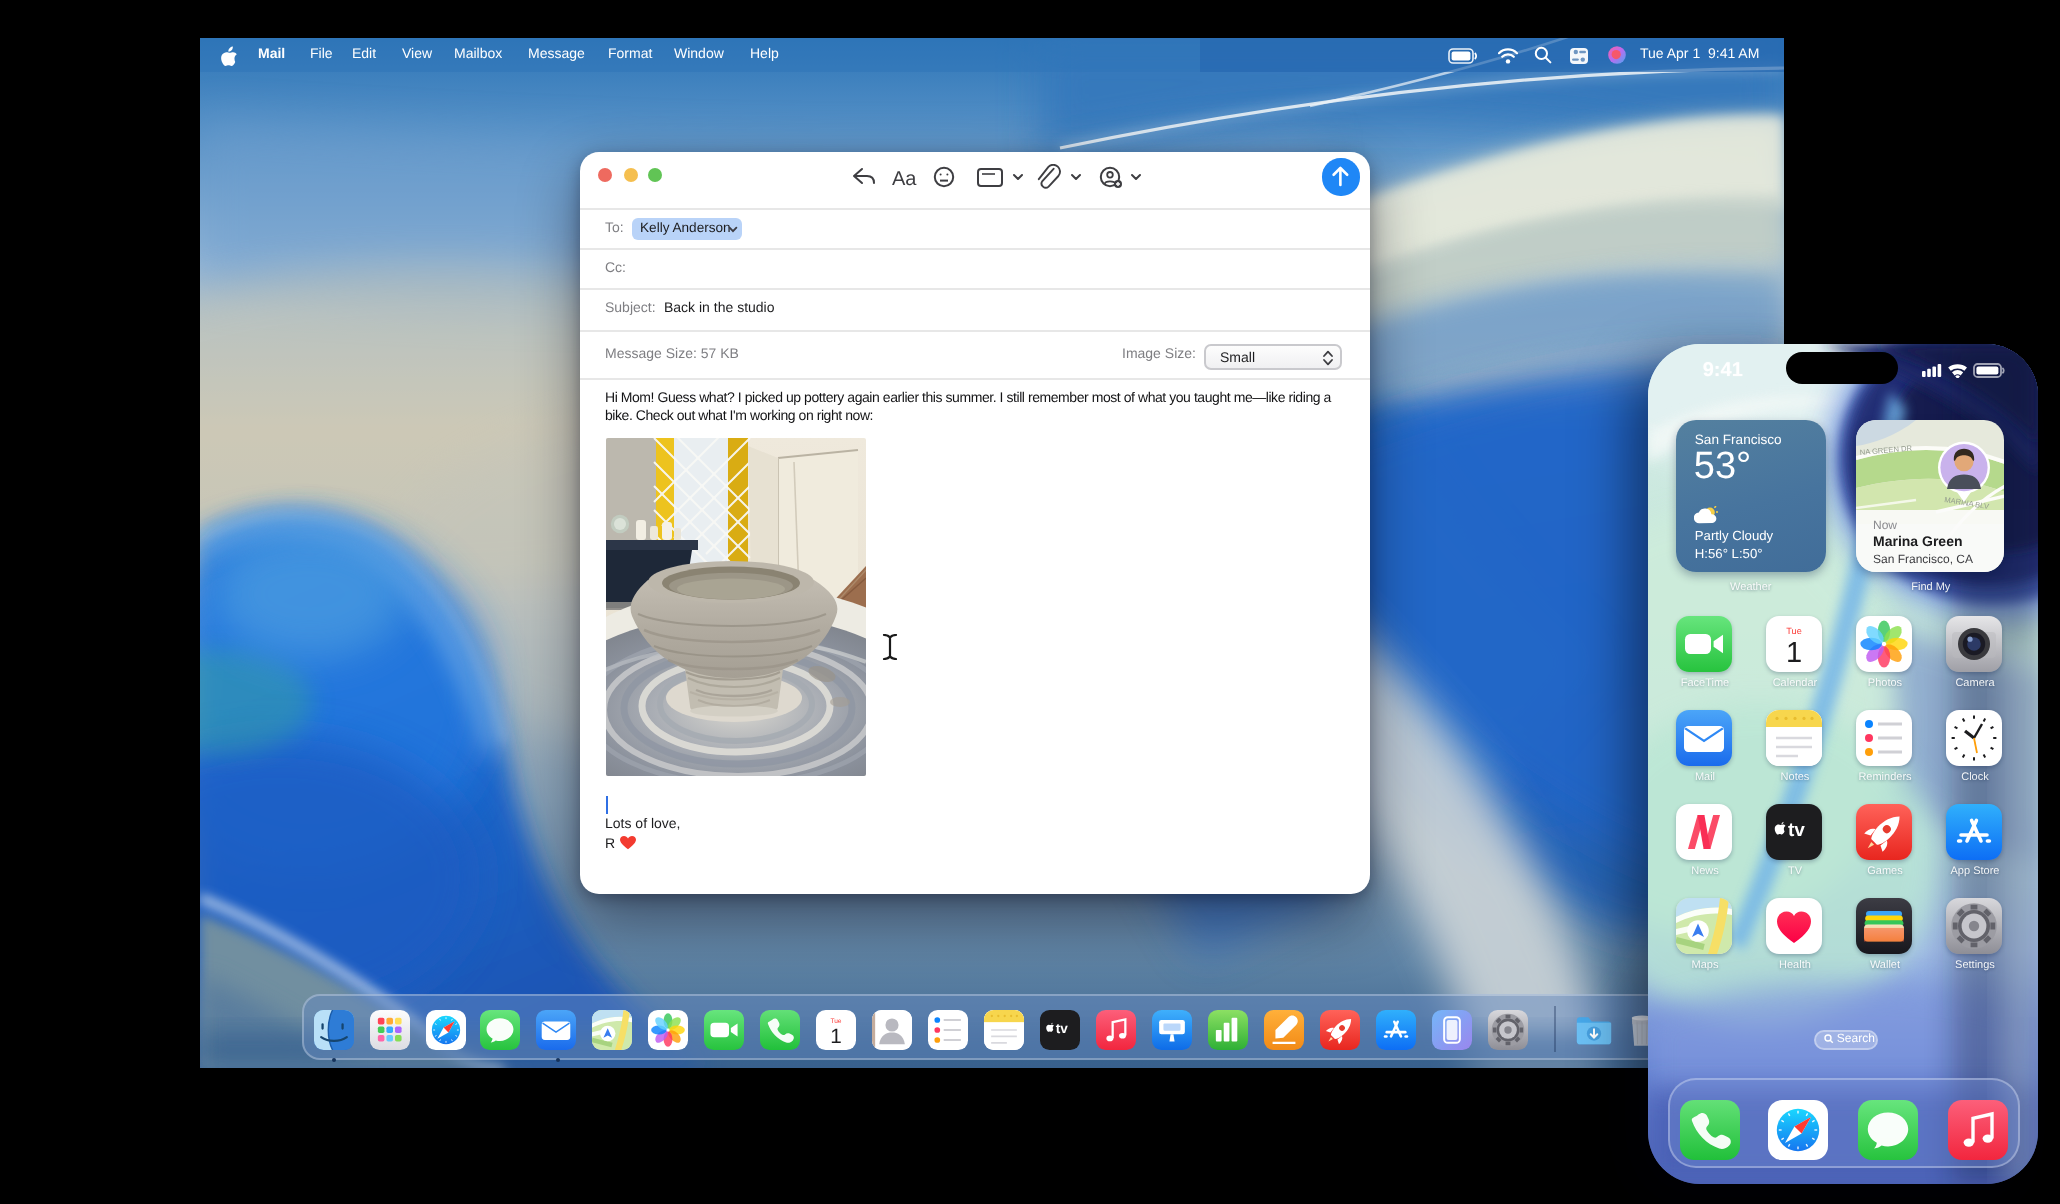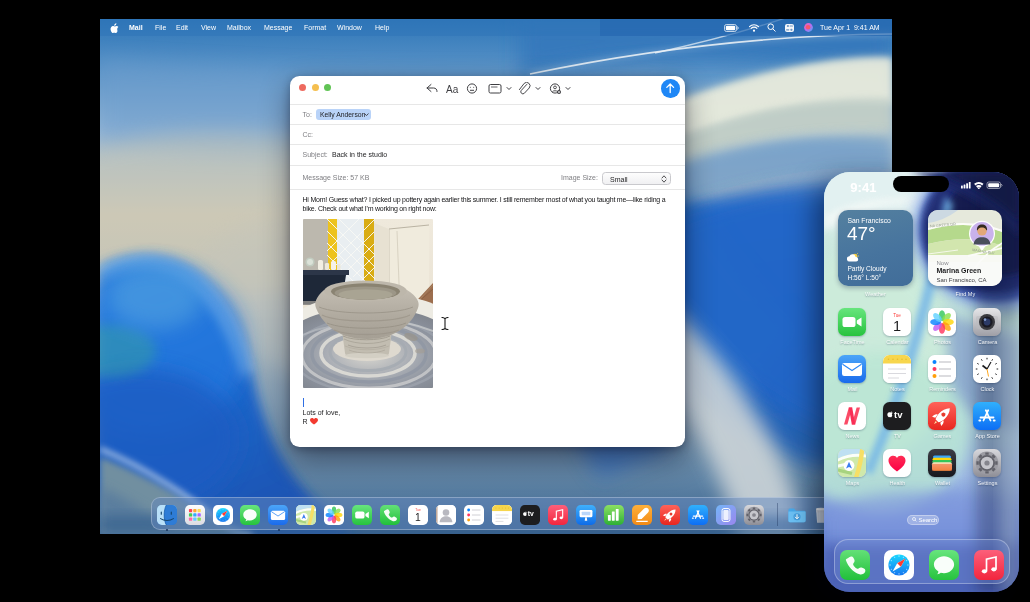--- a/index.html
+++ b/index.html
@@ -536,38 +536,38 @@
 
       <path d="M121,24 C103,110 78,210 40,298 L48,303 C88,218 112,118 129,32 Z" fill="#6fb2e8" opacity="0.8" filter="url(#pblur3)"></path>
 
       <path d="M0,335 C60,315 130,315 195,335 L195,420.5 L0,420.5 Z" fill="#8099de" opacity="0.7" filter="url(#pblur)"></path>
       <rect x="0" y="372" width="195" height="48.5" fill="#3d53ac" opacity="0.75" filter="url(#pblur)"></rect>
 
       <rect x="152" y="0" width="43" height="420.5" fill="#0a1234" opacity="0.32" filter="url(#pblur)"></rect>
       <rect x="177" y="150" width="18" height="270.5" fill="#d8ecf8" opacity="0.3" filter="url(#pblur)"></rect>
     </svg>
 
-    <div class="abs" style="left:22px;top:8.5px;width:30px;text-align:right;color:#fff;font-size:13px;font-weight:bold;text-shadow:0 0 1px rgba(255,255,255,0.4)">9:41</div>
+    <div class="abs" style="left:22px;top:8.5px;width:30px;text-align:center;color:#fff;font-size:10px;font-weight:bold;text-shadow:0 0 1px rgba(255,255,255,0.4)">9:41</div>
     <div class="abs" style="left:69px;top:4.5px;width:55.5px;height:16px;border-radius:8px;background:#000"></div>
     <svg class="abs" style="left:137px;top:9.5px" width="42" height="8" viewBox="0 0 42 8" fill="#fff">
       <rect x="0" y="4.5" width="1.8" height="3" rx="0.5"></rect>
         <rect x="2.6" y="3.4" width="1.8" height="4.1" rx="0.5"></rect>
         <rect x="5.2" y="2.2" width="1.8" height="5.3" rx="0.5"></rect>
         <rect x="7.8" y="1" width="1.8" height="6.5" rx="0.5"></rect>
       <path d="M13.1,2.8 a7.6,7.6 0 0 1 9.4,0 l-1.3,1.6 a5.6,5.6 0 0 0 -6.8,0 Z"></path>
       <path d="M15,5.1 a4.6,4.6 0 0 1 5.6,0 l-1.3,1.6 a2.6,2.6 0 0 0 -3,0 Z"></path>
       <path d="M16.6,7.1 a1.8,1.8 0 0 1 2.4,0 l-1.2,1.5 Z"></path>
       <rect x="26" y="1" width="13.5" height="6.5" rx="1.8" fill="none" stroke="#fff" stroke-opacity="0.6" stroke-width="0.9"></rect>
       <rect x="27.2" y="2.2" width="11" height="4.1" rx="1" fill="#fff"></rect>
       <path d="M40.2,3 a1.6,1.6 0 0 1 0,2.6" stroke="#fff" stroke-opacity="0.6" stroke-width="0.9" fill="none"></path>
     </svg>
 
     <div class="abs" style="left:14px;top:38.5px;width:74.5px;height:76px;border-radius:10px;background:linear-gradient(165deg,#54809f,#47749e 55%,#416d99);box-shadow:0 2px 5px rgba(0,20,60,0.3)">
       <div class="abs" style="left:9px;top:7px;color:#fff;font-size:6.8px;">San Francisco</div>
-      <div class="abs" style="left:8.5px;top:13px;color:#fff;font-size:19px;font-weight:300">47°</div>
+      <div class="abs" style="left:8.5px;top:13px;color:#fff;font-size:19px;font-weight:300">53°</div>
       <svg class="abs" style="left:9px;top:43px" width="12" height="9" viewBox="0 0 12 9">
           <circle cx="8" cy="3.2" r="2.4" fill="#f7cf46"></circle>
           <path d="M8,0 L8,-1 M11,3 L12,3 M10.2,0.9 L11,0.1" stroke="#f7cf46" stroke-width="0.8"></path>
           <path d="M2.8,8.6 a2.7,2.7 0 0 1 -0.4,-5.4 a3.3,3.3 0 0 1 6.3,0.9 a2.2,2.2 0 0 1 0.5,4.4 Z" fill="#fff"></path>
         </svg>
       <div class="abs" style="left:9px;top:55px;color:#fff;font-size:6.6px;">Partly Cloudy</div>
       <div class="abs" style="left:9px;top:63.5px;color:#fff;font-size:6.6px;">H:56° L:50°</div>
     </div>
     <div class="plabel" style="left:31px;top:119.5px;">Weather</div>
 

